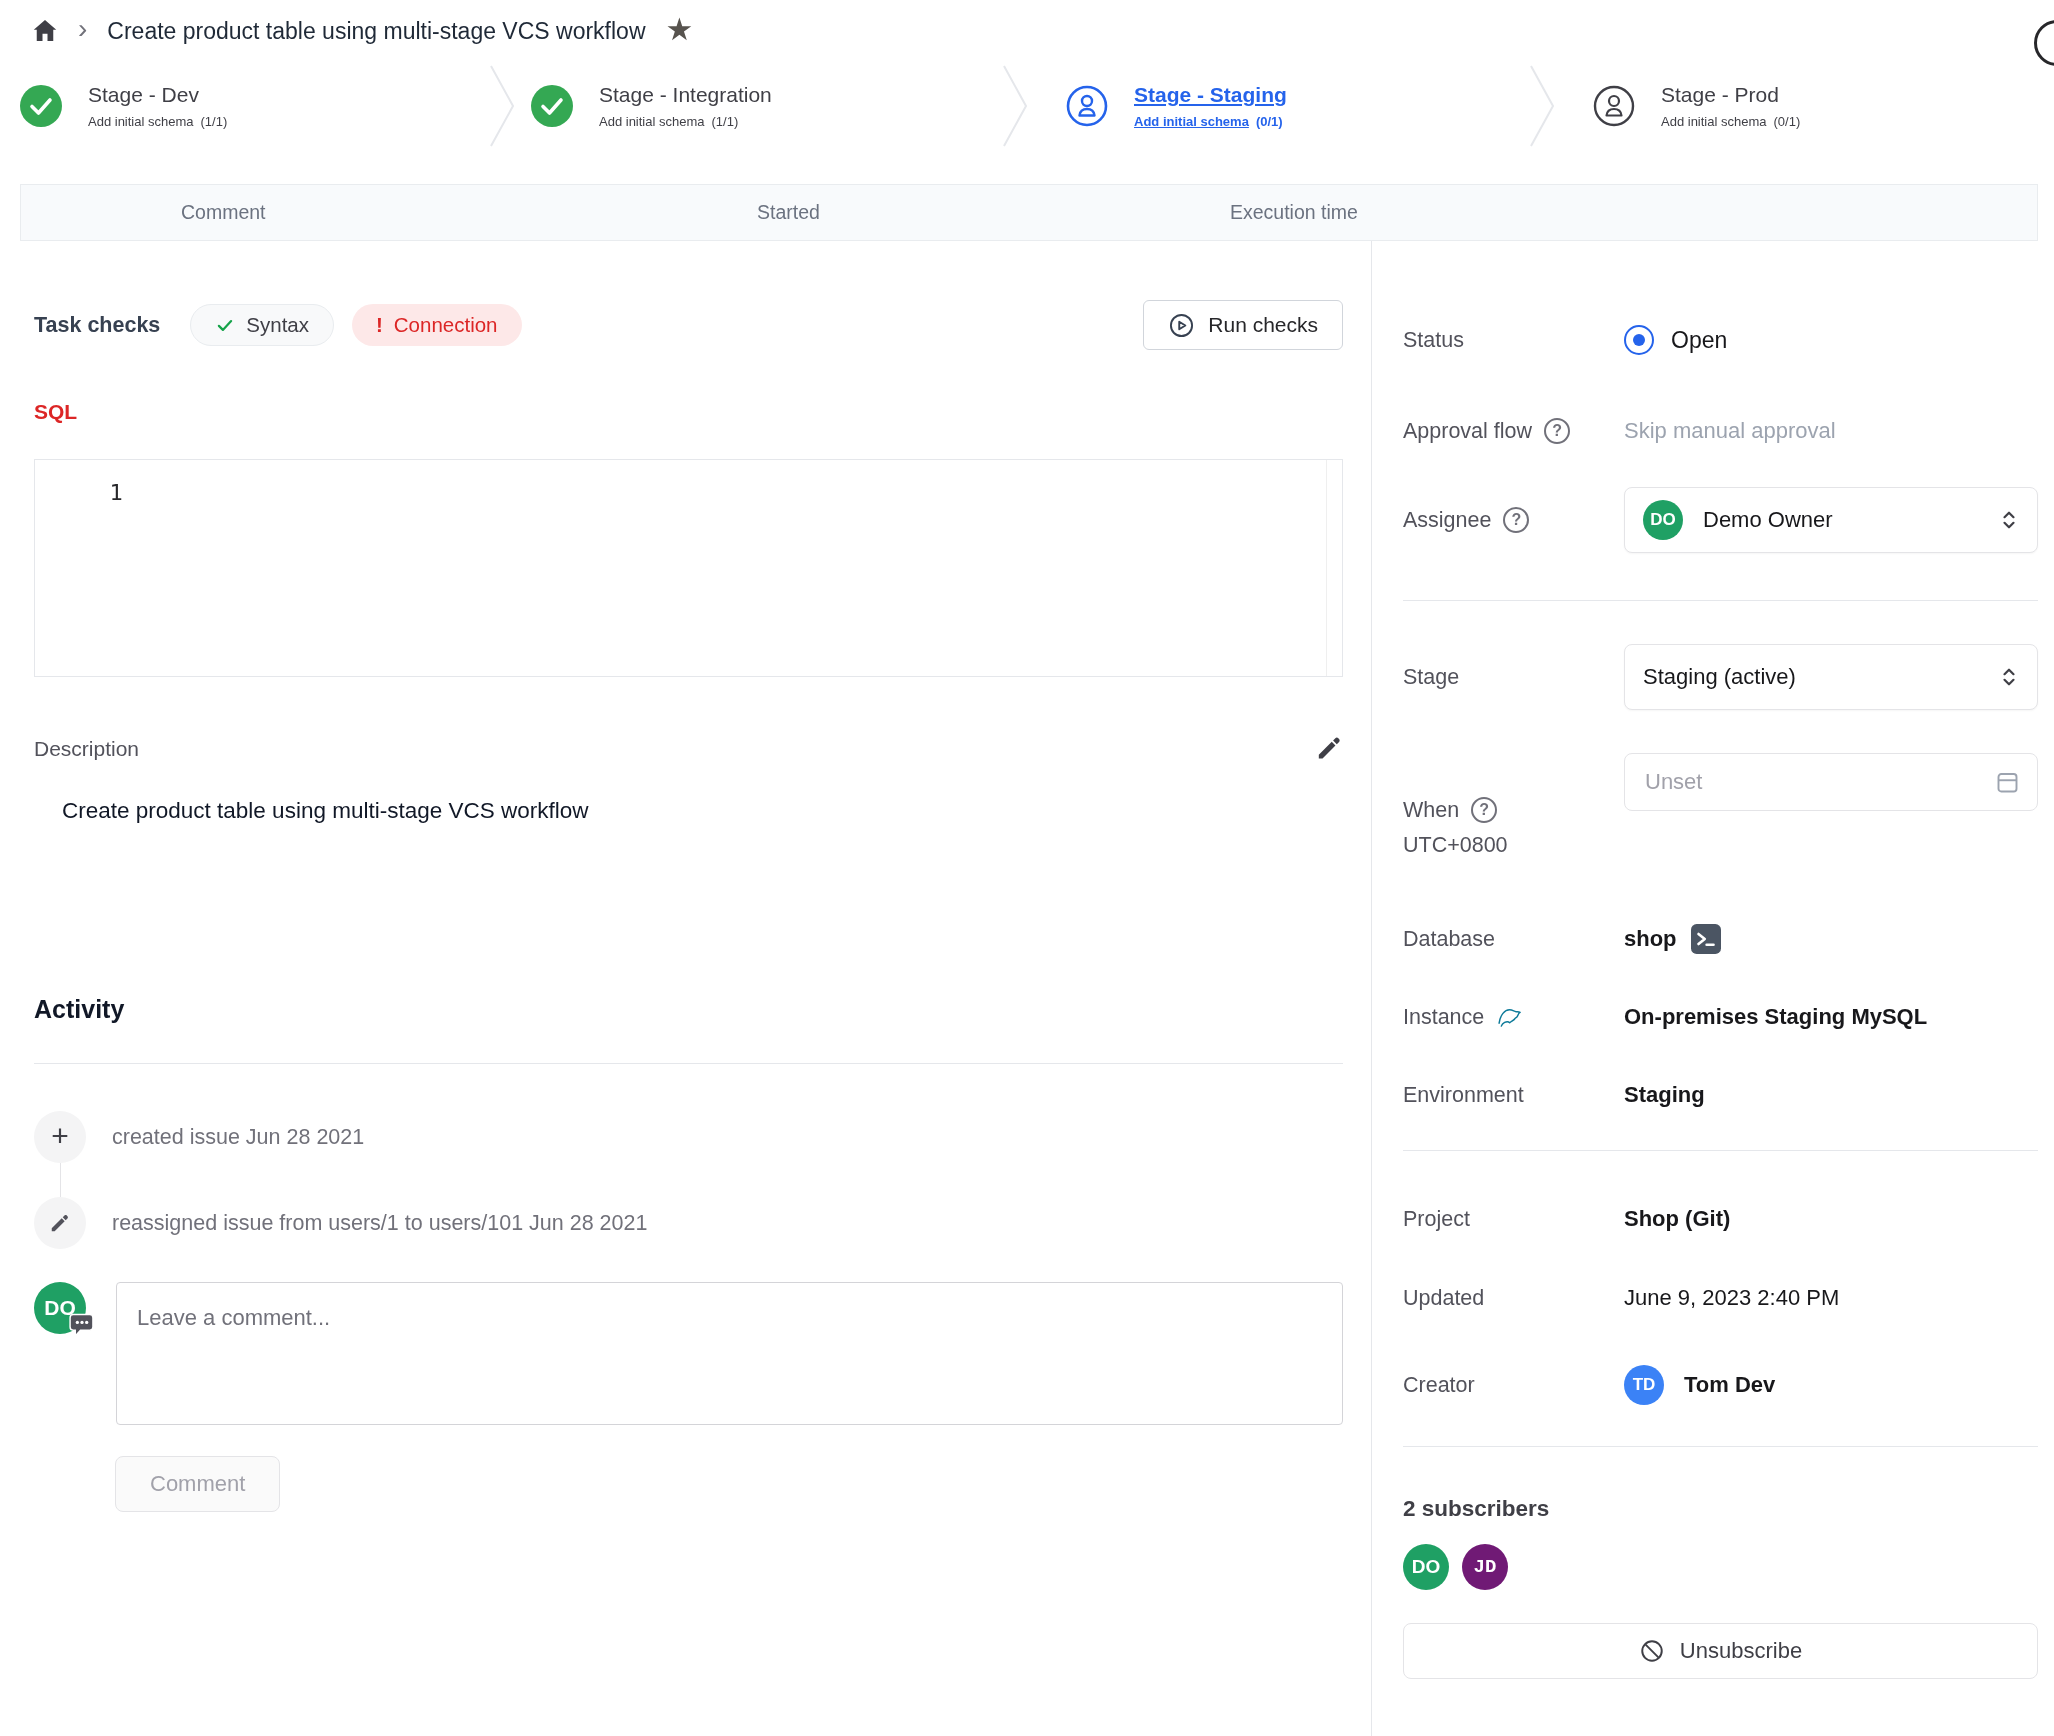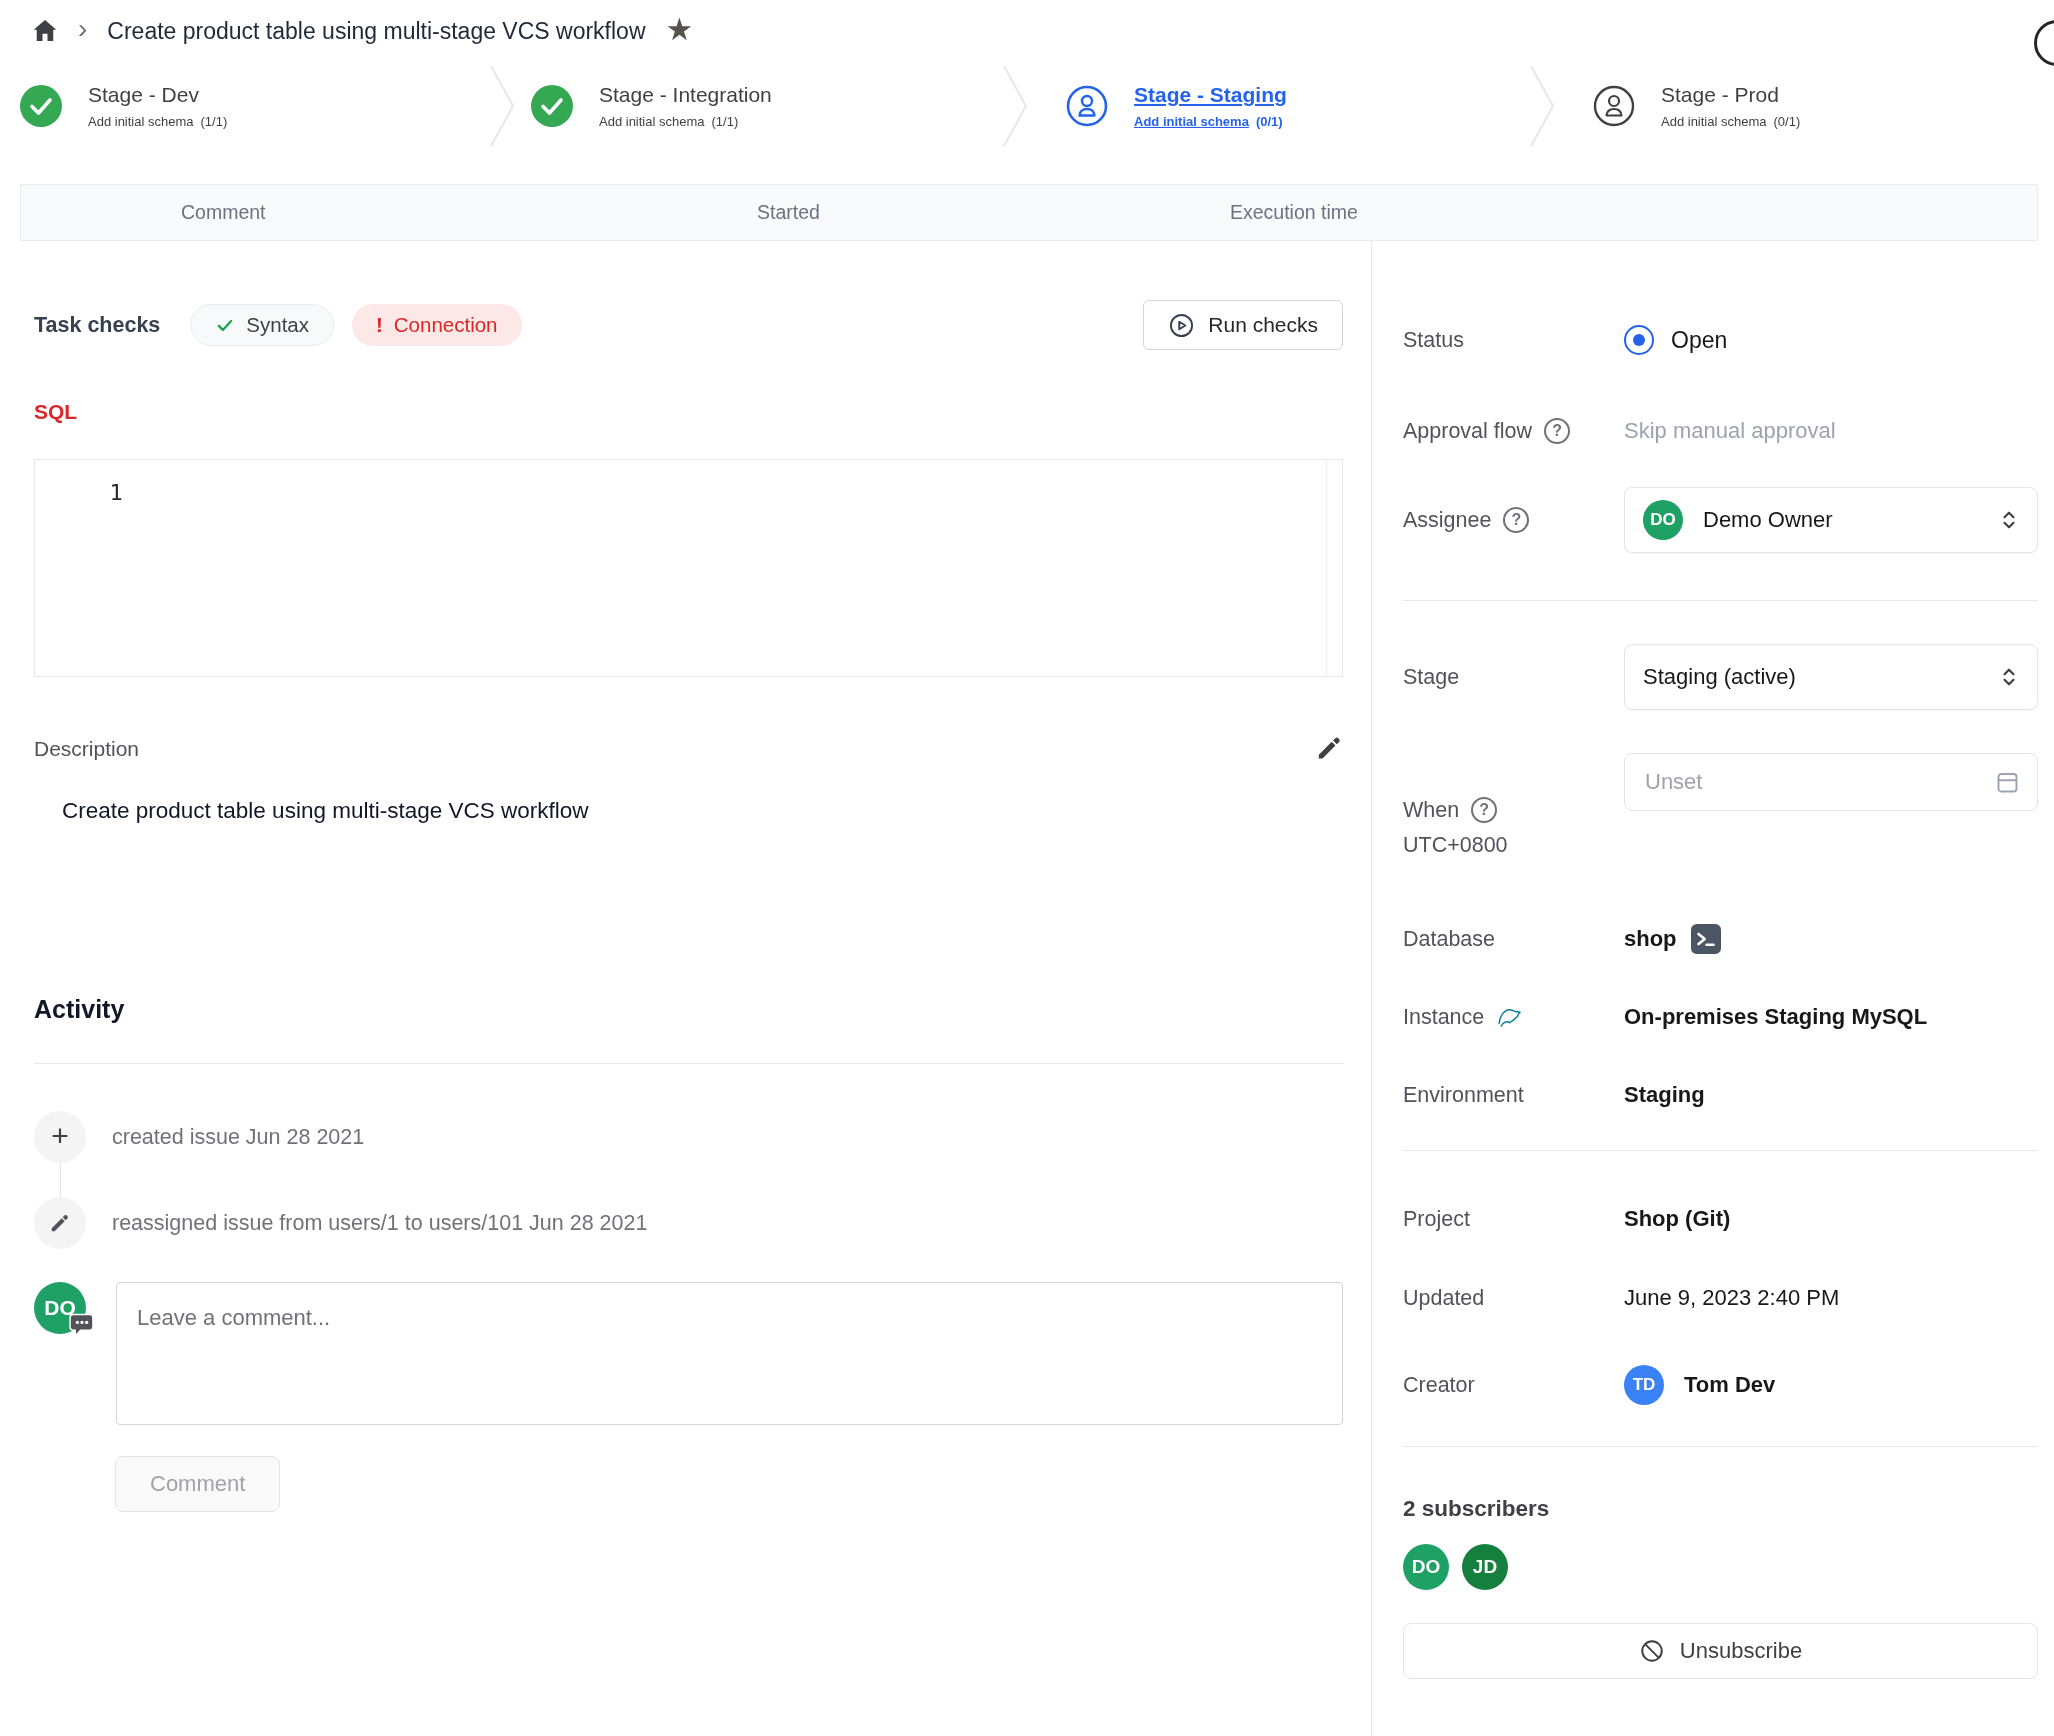--- a/index.html
+++ b/index.html
@@ -81,21 +81,21 @@
   .tl-icon { width: 52px; height: 52px; flex: 0 0 52px; border-radius: 50%;
     background: #f4f4f5; color: #52525b; display: flex; align-items: center; justify-content: center; }
   .tl-icon .plus { font-size: 30px; font-weight: 400; color: #3f3f46; margin-top: -3px; }
   .tl-text { margin-left: 26px; font-size: 21.5px; color: #71717a; }
   .tl-conn { width: 0; height: 34px; border-left: 1.5px solid #e4e4e7; margin-left: 26px; }
   
   .composer { margin-top: 33px; display: flex; align-items: flex-start; }
   .avatar { border-radius: 50%; color: #fff; font-weight: 700;
     display: inline-flex; align-items: center; justify-content: center; flex: 0 0 auto; }
   .av-green { background: #1fa064; }
-  .av-red { background: #15803d; }
+  .av-red { background: #701a75; font-family: Liberation Mono, monospace; }
   .av-cyan { background: #3b82f6; }
   .composer .avatar { width: 52px; height: 52px; font-size: 21px; position: relative; }
   .chat-badge { position: absolute; right: -9px; bottom: -4px; width: 27px; height: 25px; }
   .comment-box { margin-left: 30px; flex: 1; height: 143px; resize: none;
     border: 1px solid #d4d4d8; border-radius: 4px; padding: 22px 20px;
     font-family: "Liberation Sans", sans-serif; font-size: 22px; color: #18181b; outline: none; }
   .comment-box::placeholder { color: #71717a; }
   .comment-btn { margin-top: 31px; margin-left: 81px; height: 56px; padding: 0 34px;
     background: #fafafa; border: 1px solid #e4e4e7; border-radius: 8px;
     font-size: 22px; color: #a1a1aa; cursor: pointer; font-family: "Liberation Sans", sans-serif; }

